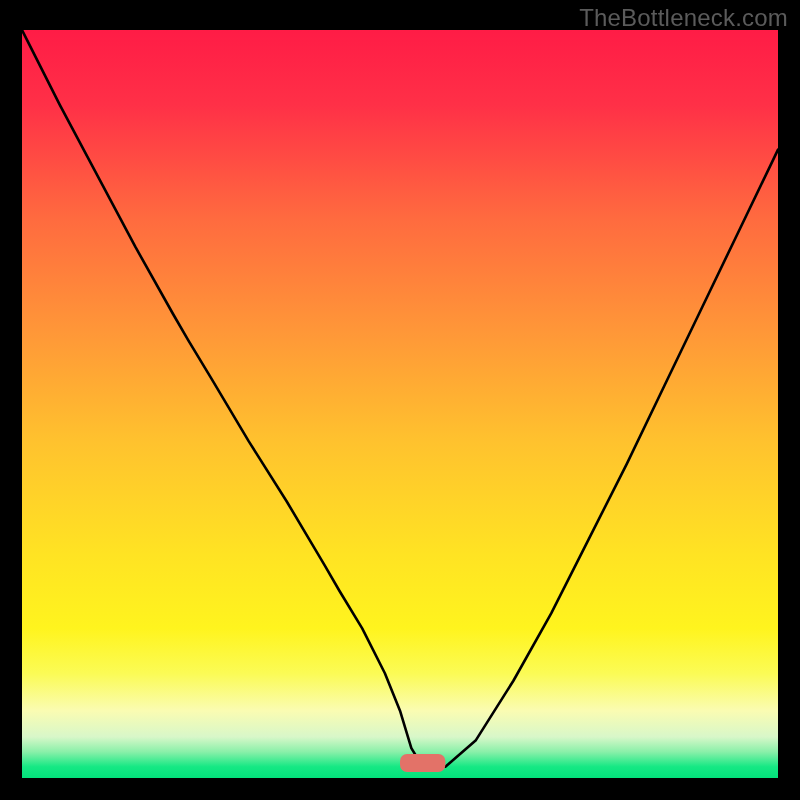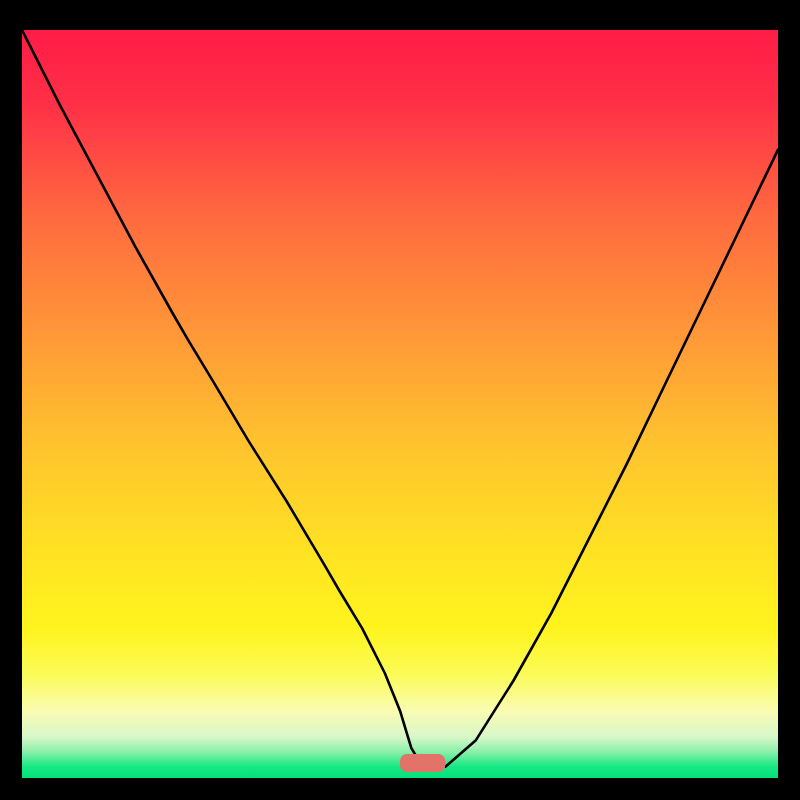--- a/index.html
+++ b/index.html
@@ -36,20 +36,21 @@
   .plot svg {
     display: block;
     width: 756px;
     height: 748px;
   }
 </style>
 </head>
 <body>
 
 <div class="frame">
+  <div class="attribution">TheBottleneck.com</div>
 
   <div class="plot">
     <svg viewBox="0 0 756 748" preserveAspectRatio="none">
       <defs>
         <linearGradient id="bg-grad" x1="0" y1="0" x2="0" y2="1">
             <stop offset="0%" stop-color="#ff1c46"></stop>
             <stop offset="10%" stop-color="#ff3047"></stop>
             <stop offset="25%" stop-color="#ff6a3f"></stop>
             <stop offset="40%" stop-color="#ff9638"></stop>
             <stop offset="55.00000000000001%" stop-color="#ffc22e"></stop>

